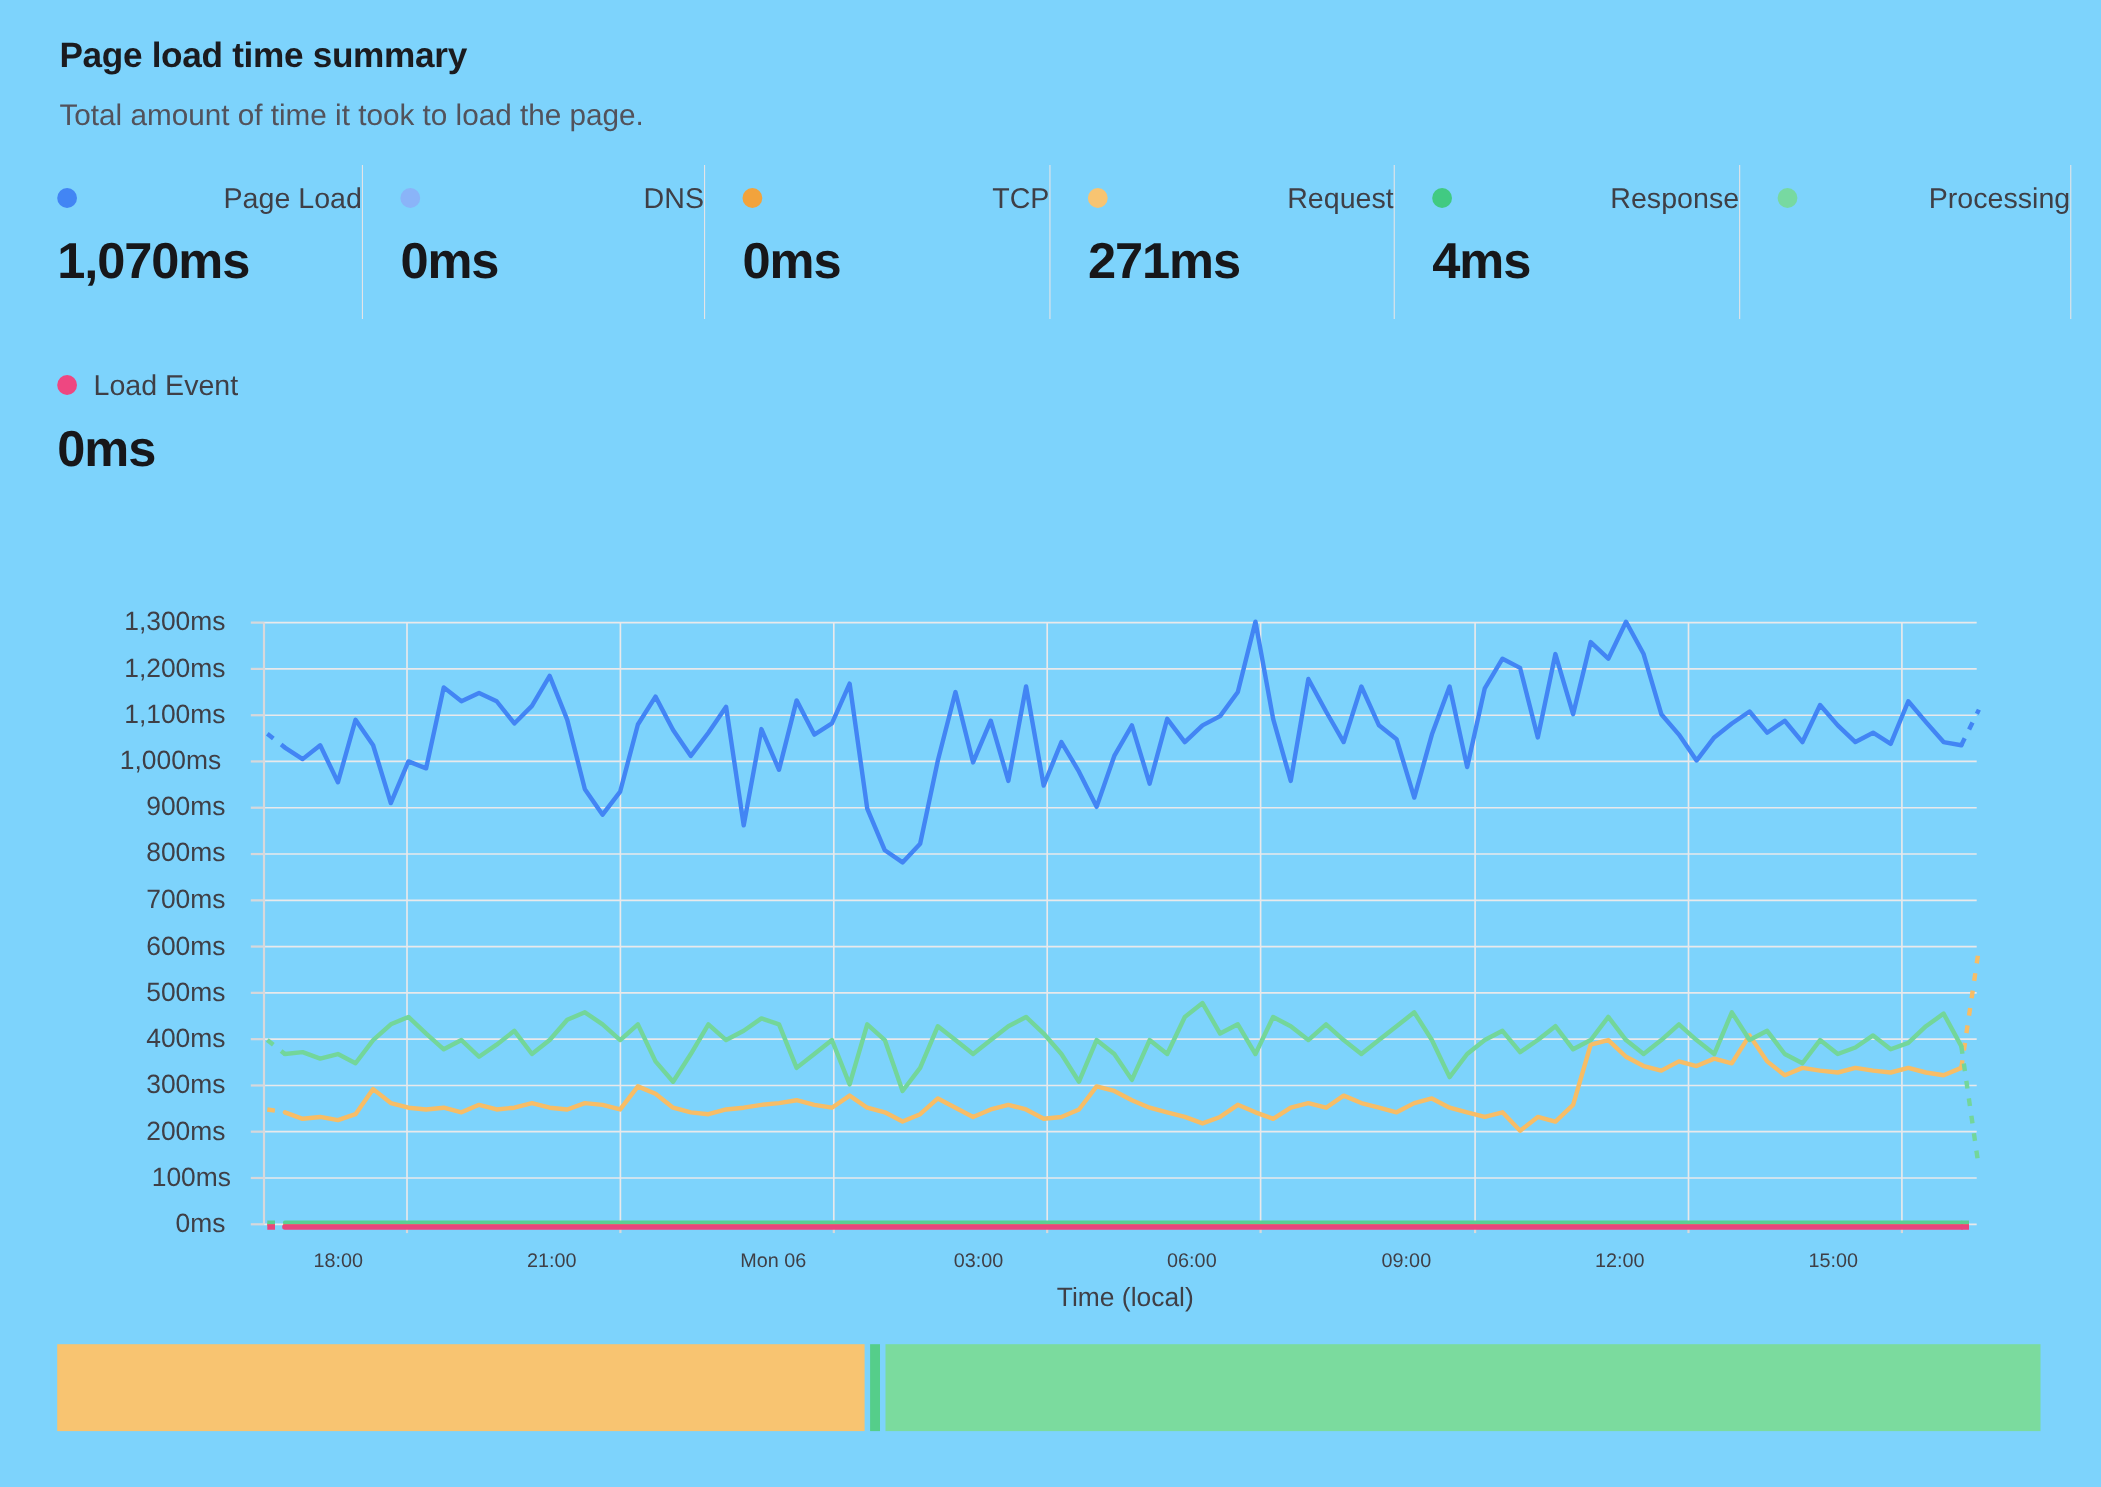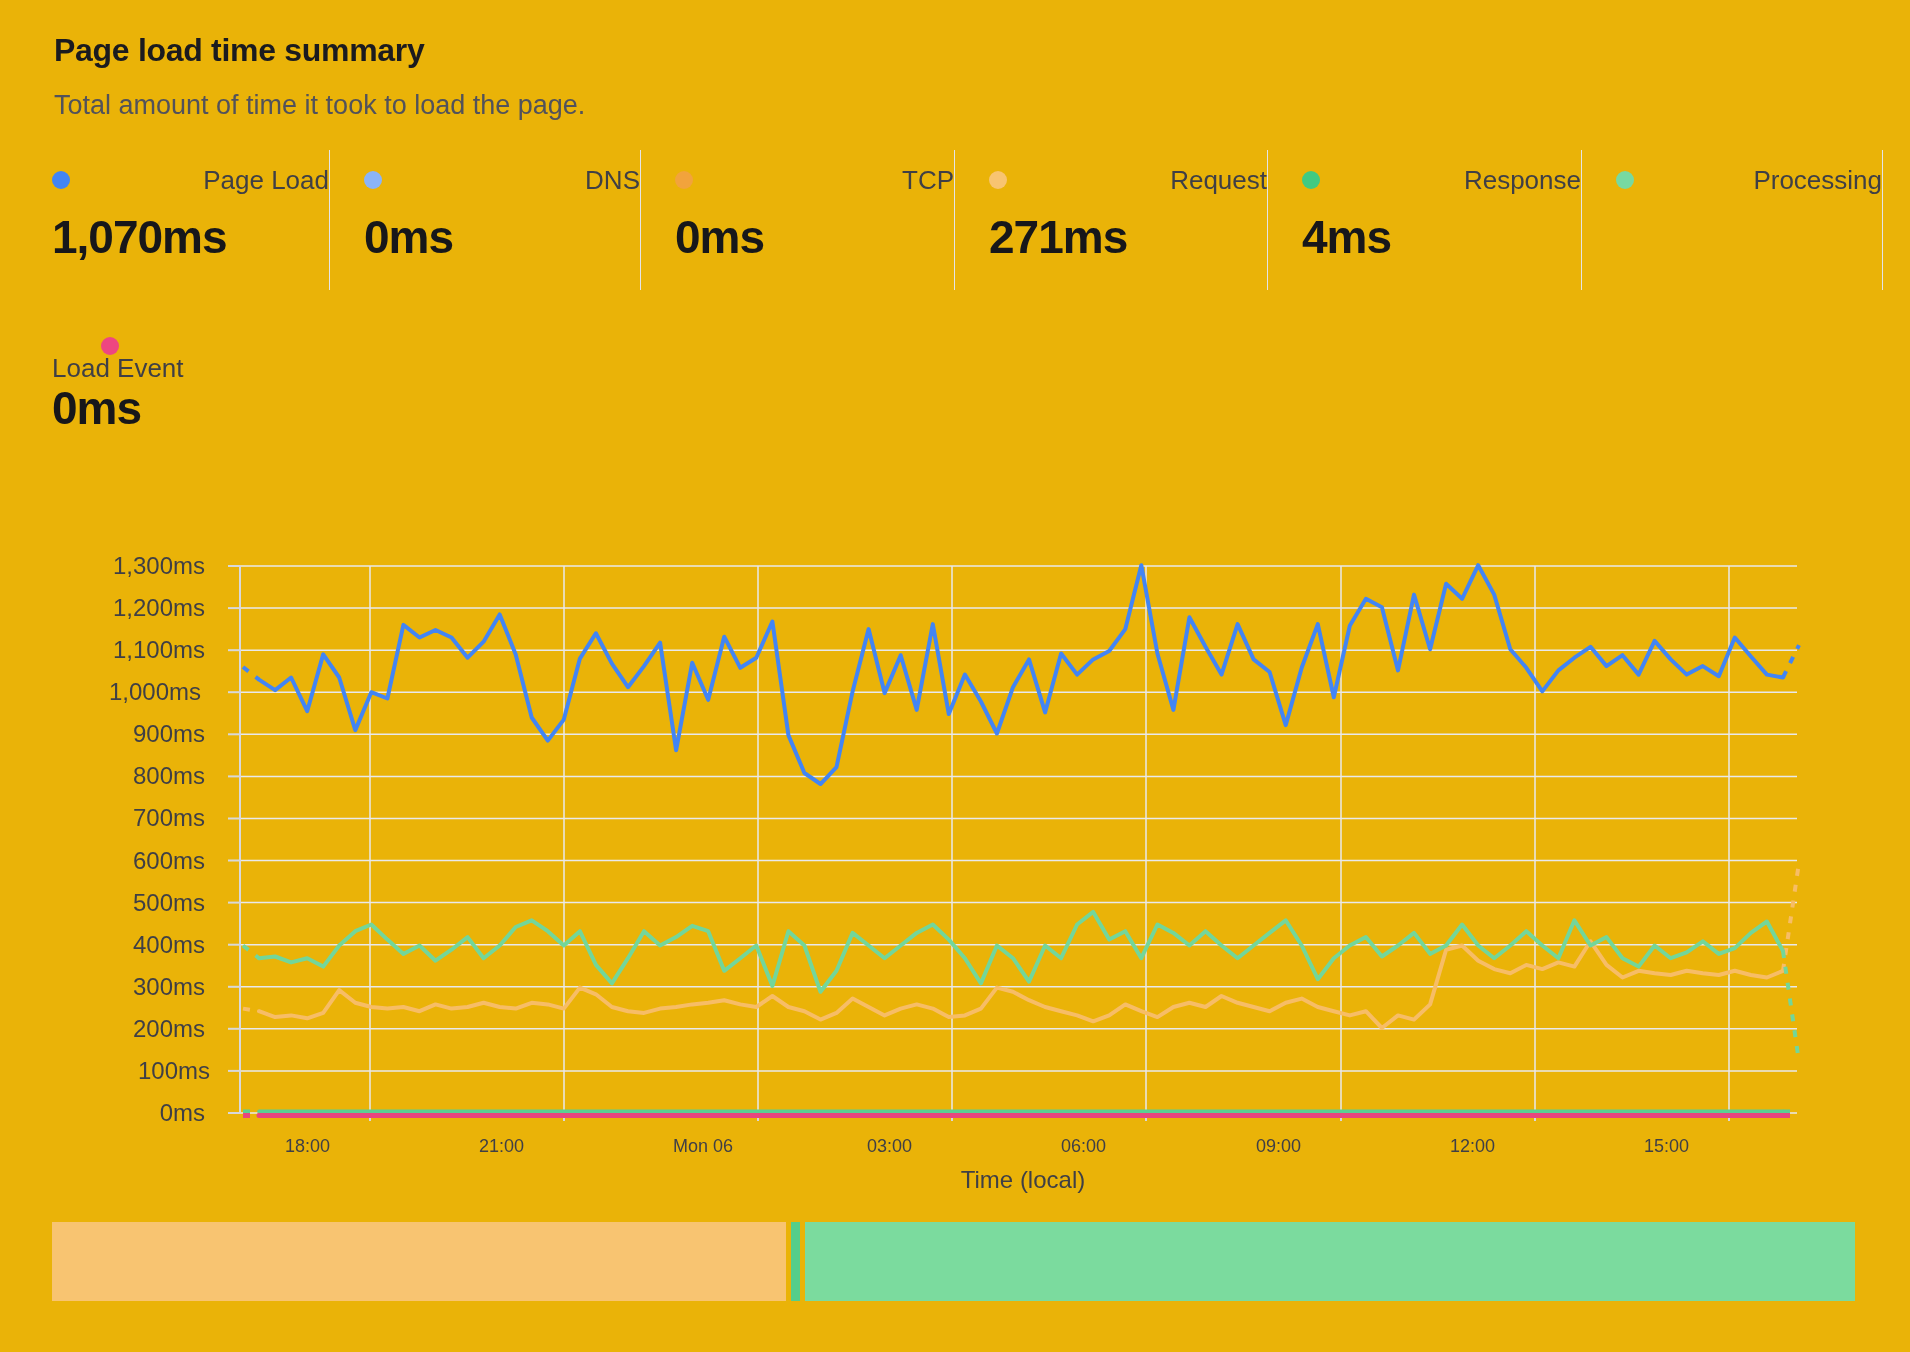--- a/index.html
+++ b/index.html
@@ -1,38 +1,38 @@
 <!DOCTYPE html>
 <html><head>
 <meta charset="utf-8">
 <style>
   html,body{margin:0;padding:0;background:#fff;}
   #app{
-    position:relative;width:1910px;height:1352px;overflow:hidden;background:#eab308;
+    position:relative;width:1910px;height:1352px;overflow:hidden;background:#7dd3fc;
     font-family:"Liberation Sans", sans-serif;color:#18181b;
   }
   .abs{position:absolute;}
   
   #title{left:54px;top:32px;font-size:32px;font-weight:700;letter-spacing:-0.3px;color:#1b1b1f;}
   #subtitle{left:54px;top:90px;font-size:27px;font-weight:400;color:#52525b;}
   
   #stats-row{
     left:43px;top:150px;height:140px;display:grid;
     grid-template-columns:286px 311px 314px 313px 314px 302px;
   }
   .stat{border-left:1px solid #e4e4e7;padding-left:34px;box-sizing:border-box;}
   .stat:first-child{border-left:none;padding-left:9px;}
   .stat:last-child{border-right:1px solid #e4e4e7;}
   .stat-head{margin-top:17px;height:26px;line-height:26px;display:flex;align-items:center;justify-content:space-between;}
   .dot{width:18px;height:18px;border-radius:50%;display:inline-block;margin-right:15px;flex:none;}
   .stat-label{font-size:26px;color:#3f3f46;}
   .stat-value{margin-top:16px;height:56px;line-height:56px;font-size:46px;font-weight:700;letter-spacing:-1px;color:#17171a;}
   
   #load-event{left:43px;top:337px;}
-  #load-event .stat-head{margin-top:0;flex-direction:column;}
+  #load-event .stat-head{margin-top:0;}
   #load-event .stat-value{margin-top:17px;}
   
   .ytick{width:160px;text-align:right;font-size:24px;color:#3f3f46;height:30px;line-height:30px;}
   .xtick{width:170px;text-align:left;font-size:18px;color:#3f3f46;height:30px;line-height:30px;}
   #xaxis-title{left:918px;top:1166px;width:210px;text-align:center;font-size:24px;color:#3f3f46;}
   
   #chart-svg{left:0;top:0;width:1910px;height:1352px;}
   
   #timeline-bar{left:52px;top:1222px;width:1804px;height:79px;display:flex;gap:5px;}
   .bar-seg{height:100%;}

